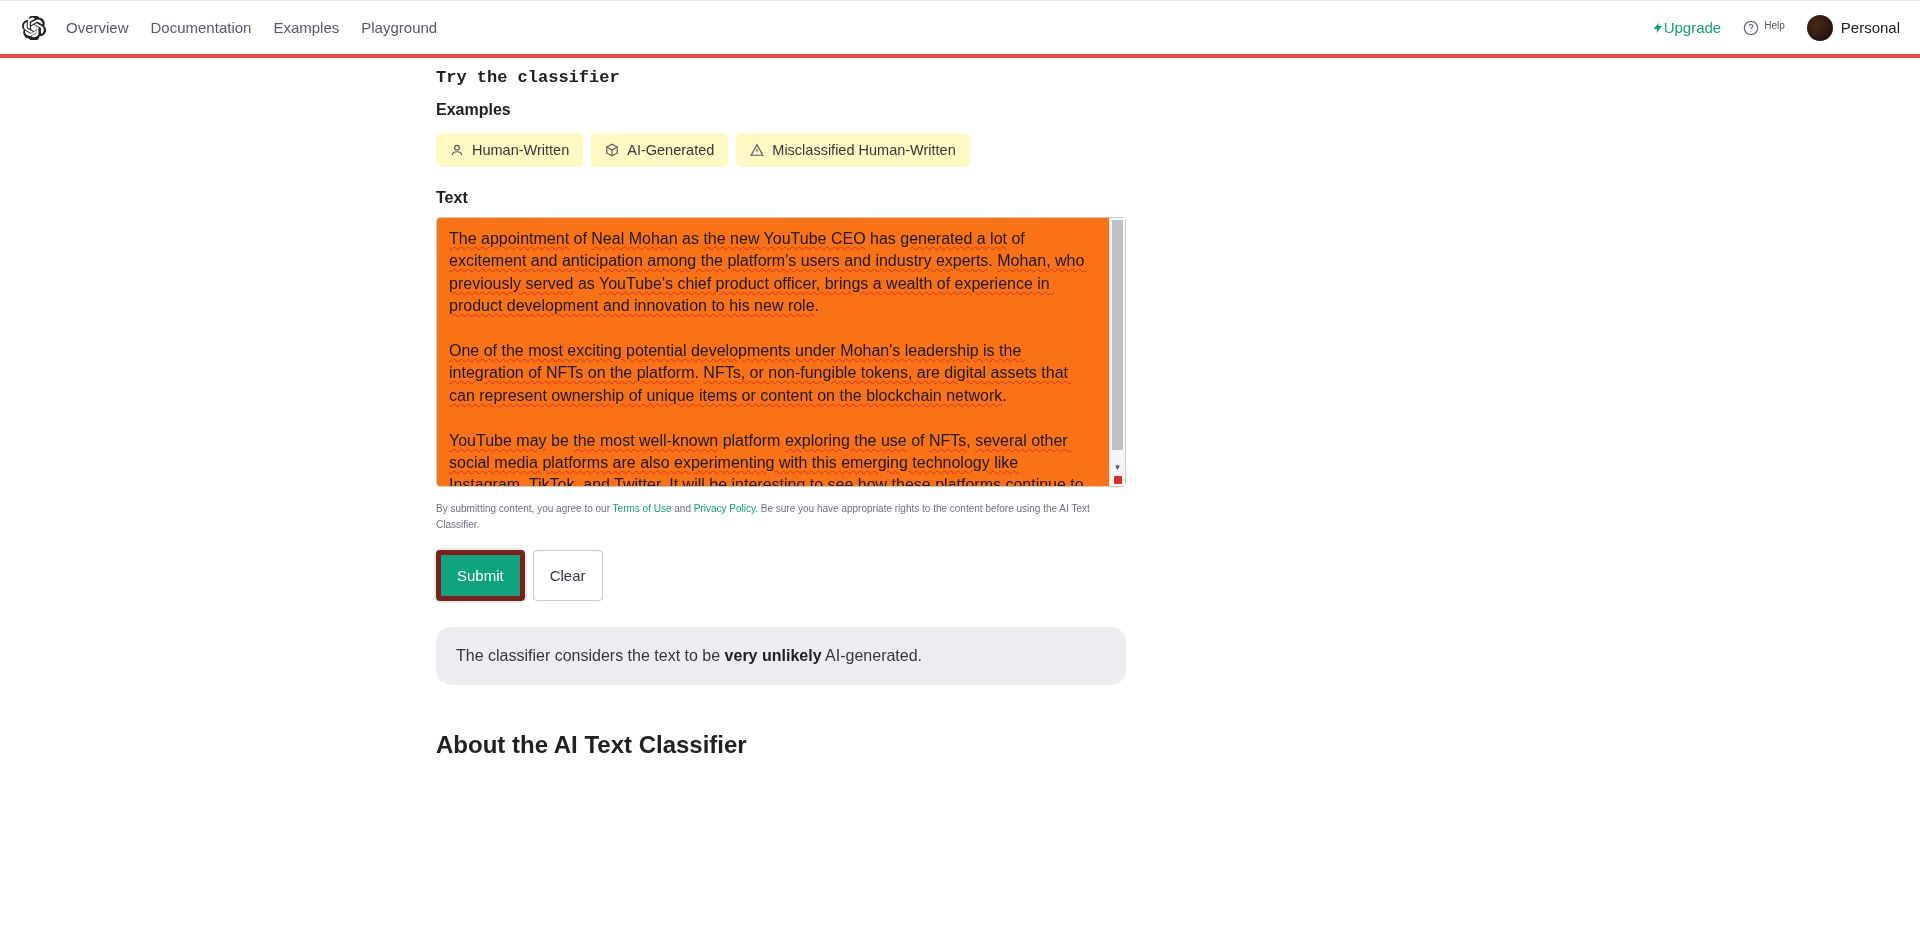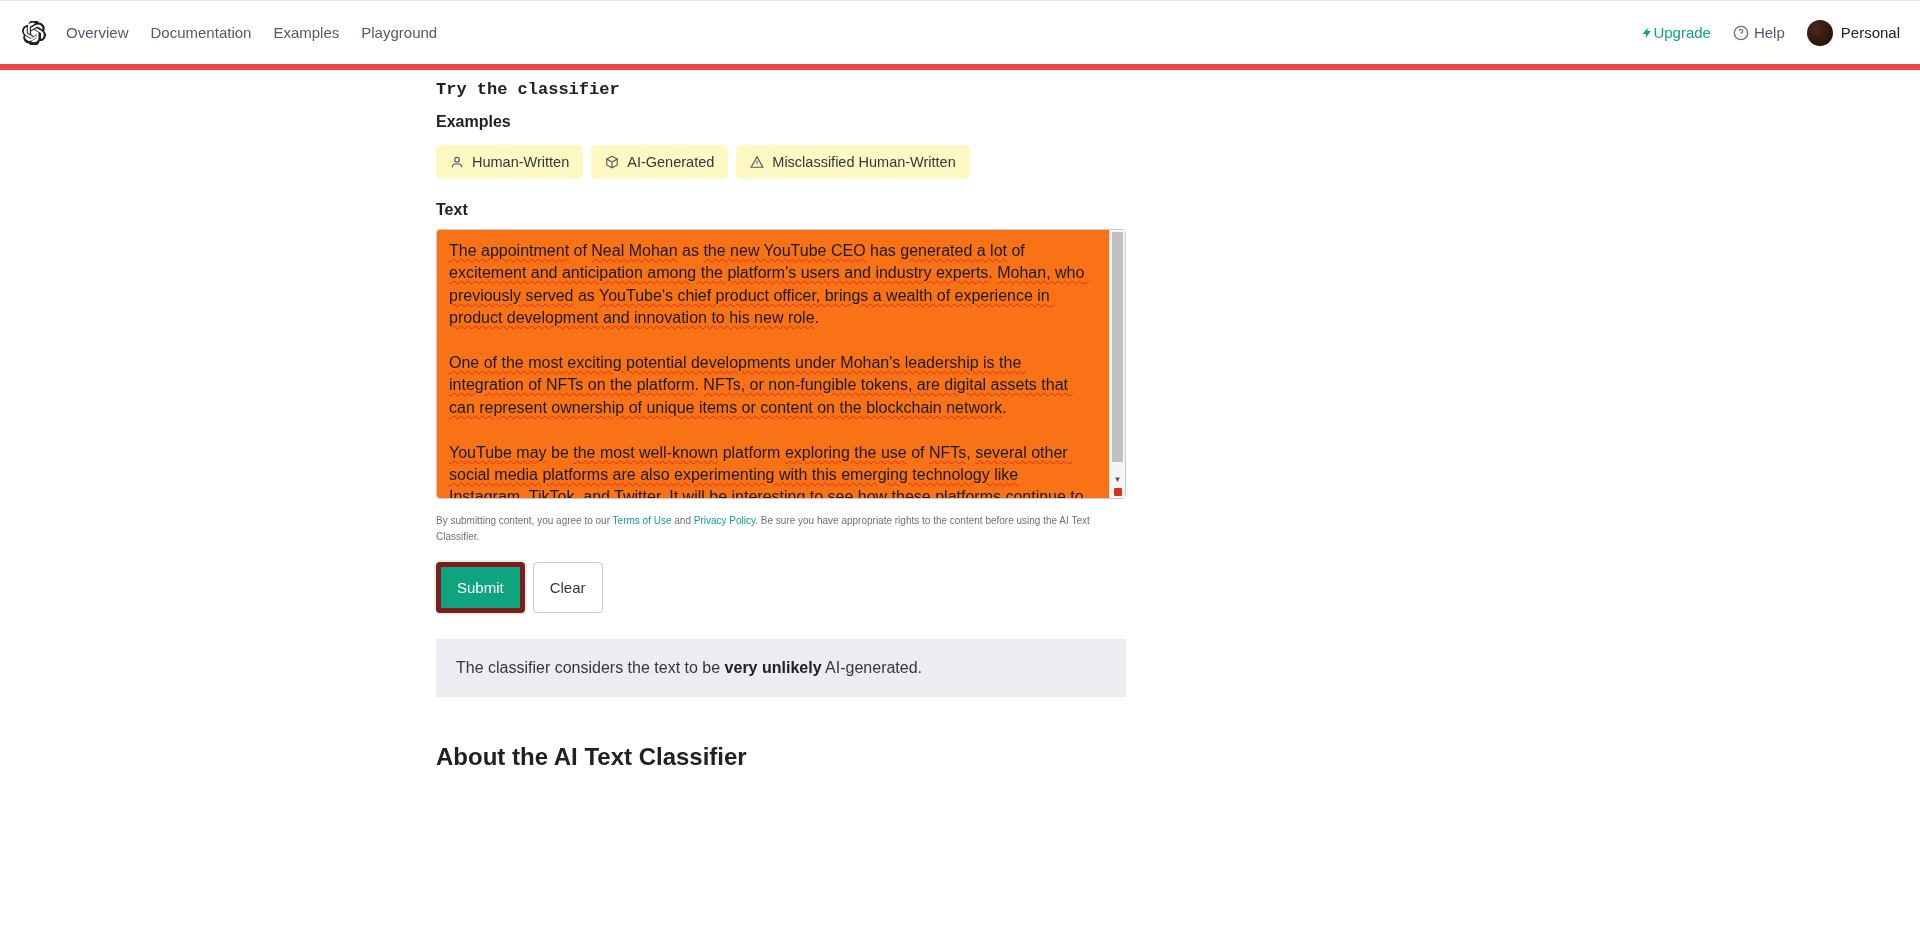--- a/index.html
+++ b/index.html
@@ -6,23 +6,23 @@
   html, body {
     width: 1920px;
     height: 938px;
     font-family: -apple-system, BlinkMacSystemFont, "Segoe UI", Helvetica, Arial, sans-serif;
     color: #202123;
     background: #fff;
     overflow: hidden;
   }
   
   .topbar {
-    height: 70px;
+    height: 58px;
     border-top: 1px solid #e5e5e5;
-    border-bottom: 6px solid #ef4444;
+    border-bottom: 4px solid #ef4444;
     display: flex;
     align-items: center;
     padding: 0 20px;
   }
   .logo {
     width: 28px; height: 28px;
     display: flex; align-items: center; justify-content: center;
     margin-right: 18px;
   }
   .nav-left { display: flex; align-items: center; gap: 22px; }
@@ -37,23 +37,23 @@
     align-items: center;
     gap: 22px;
   }
   .upgrade {
     display: flex; align-items: center; 
     color: #10a37f;
     font-size: 15px;
     cursor: pointer;
   }
   .help {
-    display: flex; align-items: flex-end; gap: 5px;
+    display: flex; align-items: flex-start; gap: 5px;
     color: #565869;
-    font-size: 15px;
+    font-size: 10px;
     cursor: pointer;
   }
   .avatar {
     width: 26px; height: 26px;
     border-radius: 50%;
     background: radial-gradient(circle at 35% 35%, #4a2a1a, #1a0a05);
   }
   .personal {
     font-size: 15px;
     color: #202123;
@@ -179,21 +179,21 @@
     background: #fff;
     color: #353740;
     border: 1px solid #c9c9d1;
     border-radius: 4px;
     padding: 8px 16px;
     font-size: 15px;
     cursor: pointer;
   }
   .result-box {
     background: #ececf1;
-    border-radius: 1px;
+    border-radius: 15px;
     padding: 20px 20px;
     font-size: 16px;
     color: #353740;
     margin-bottom: 46px;
   }
   .result-box b { font-weight: 700; color:#202123; }
   h2.about {
     font-size: 24px;
     font-weight: 700;
     color: #202123;

